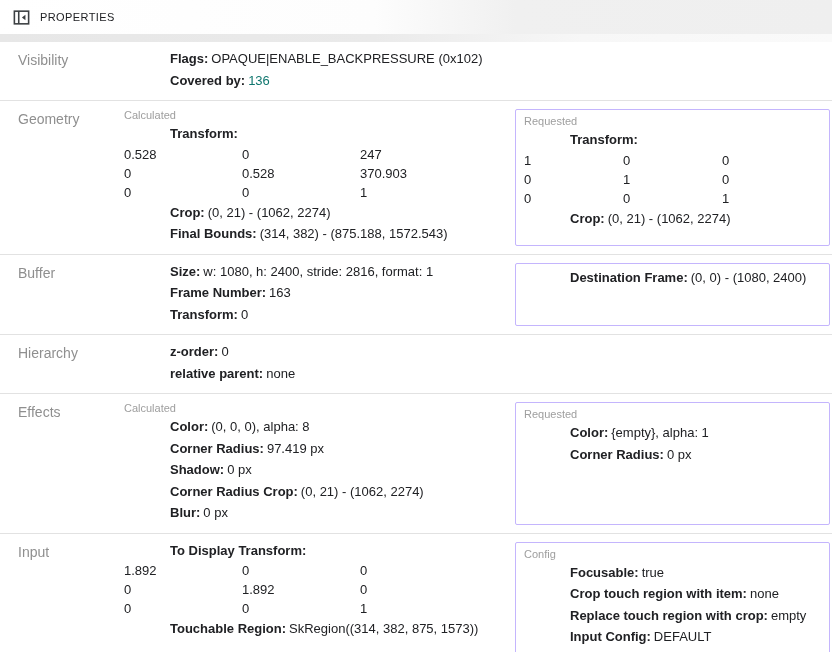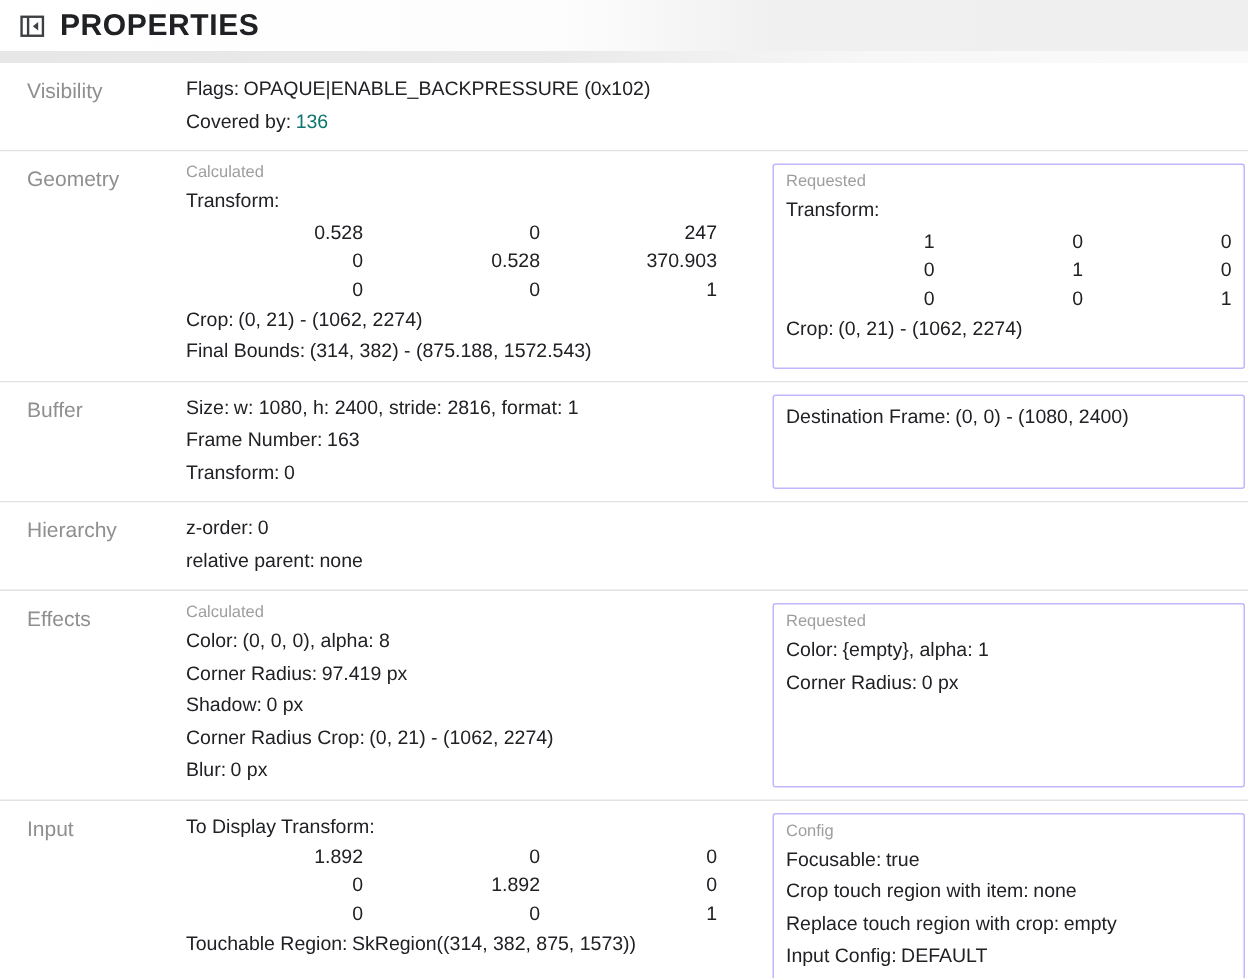--- a/index.html
+++ b/index.html
@@ -1,44 +1,44 @@
 <!DOCTYPE html>
 <html><head>
 <meta charset="utf-8">
 <style>
   * { margin:0; padding:0; box-sizing:border-box; }
   html,body { width:832px; height:652px; overflow:hidden; background:#fff;
     font-family:"Liberation Sans", sans-serif; color:#202124; }
 
   .header { height:34px; display:flex; align-items:center; gap:9px; padding:0 12px;
     background:linear-gradient(to right,#ffffff 0%,#fdfdfd 45%,#f0f0f0 62%,#efefef 100%); }
-  .header .title { font-size:20px; font-weight:bold; letter-spacing:.4px; color:#202124; }
+  .header .title { font-size:11px; font-weight:normal; letter-spacing:.4px; color:#202124; }
   .hdr-icon { width:19px; height:19px; display:inline-flex; align-items:center; justify-content:center; cursor:pointer; }
 
   .strip { height:8px; background:linear-gradient(to right,#e7e7e7 0%,#eaeaea 45%,#f7f7f7 70%,#fafafa 100%); }
 
   .section { display:flex; border-bottom:1px solid #e2e2e2; background:#fff;gap:30px; }
   .section:last-child { border-bottom:none; }
 
   .label-col { width:94px; flex:none; padding:10px 0 0 18px; font-size:14px; color:#8f8f8f; }
   .left-col  { width:361px; flex:none; padding:6px 0 9px 0; }
   .right-col { flex:1; display:flex; padding:8px 2px 8px 0; }
 
   .box { flex:1; border:1px solid #c4b5fd; border-radius:2px; background:#fff; padding:3px 8px 6px 8px; }
 
   .group-label { font-size:11px; line-height:16px; color:#9e9e9e; }
   .row { font-size:13px; line-height:21.5px; color:#202124; }
-  .row .k { font-weight:normal; }
+  .row .k { font-weight:bold;margin-left:46px; }
   .row .v { margin-left:3px; }
   .row .link { color:#0f766e; margin-left:3px; cursor:pointer; }
 
   .matrix { width:354px; }
   .box .matrix { width:100%; }
   .mrow { display:flex; line-height:19px; font-size:13px; }
-  .mcell { flex:1; text-align:right; }
+  .mcell { flex:1; text-align:left; }
 </style>
 </head>
 <body>
 
 <div class="header">
   <span class="hdr-icon">
     <svg width="19" height="19" viewBox="0 0 24 24">
       <rect x="3" y="4" width="18" height="16" fill="none" stroke="#3c4043" stroke-width="2"></rect>
       <line x1="8.5" y1="4" x2="8.5" y2="20" stroke="#3c4043" stroke-width="2"></line>
       <path d="M17 8.5 L12.5 12 L17 15.5 Z" fill="#3c4043"></path>

